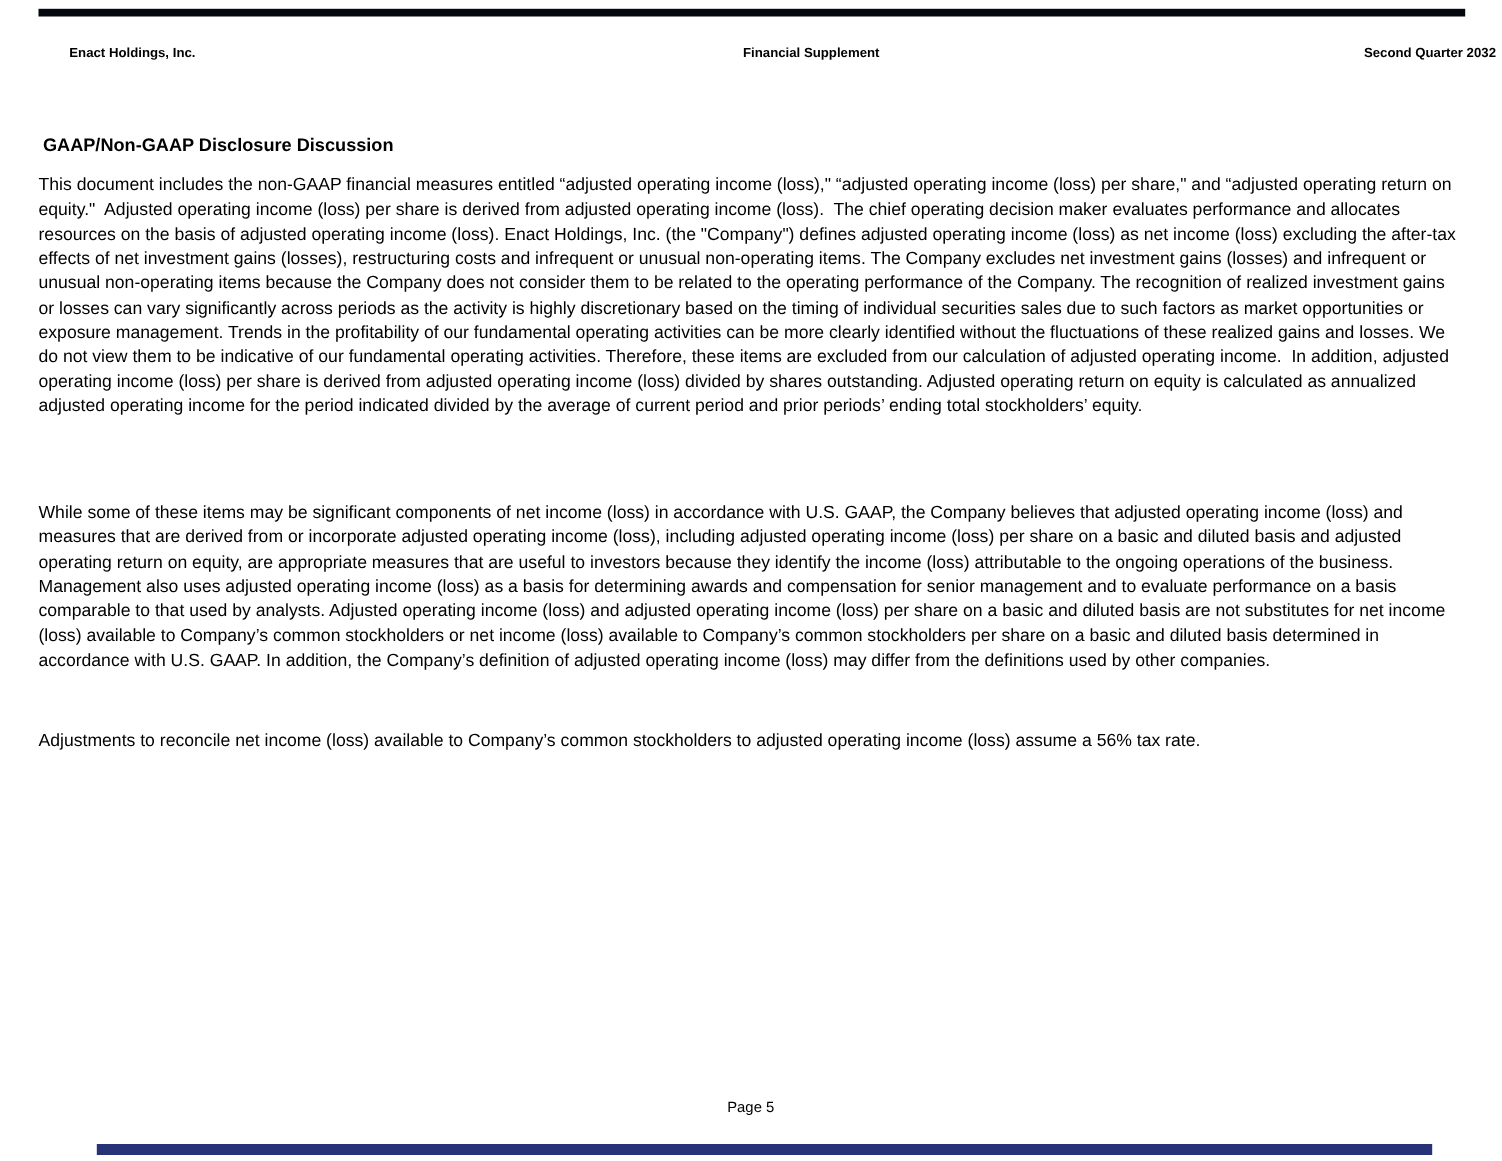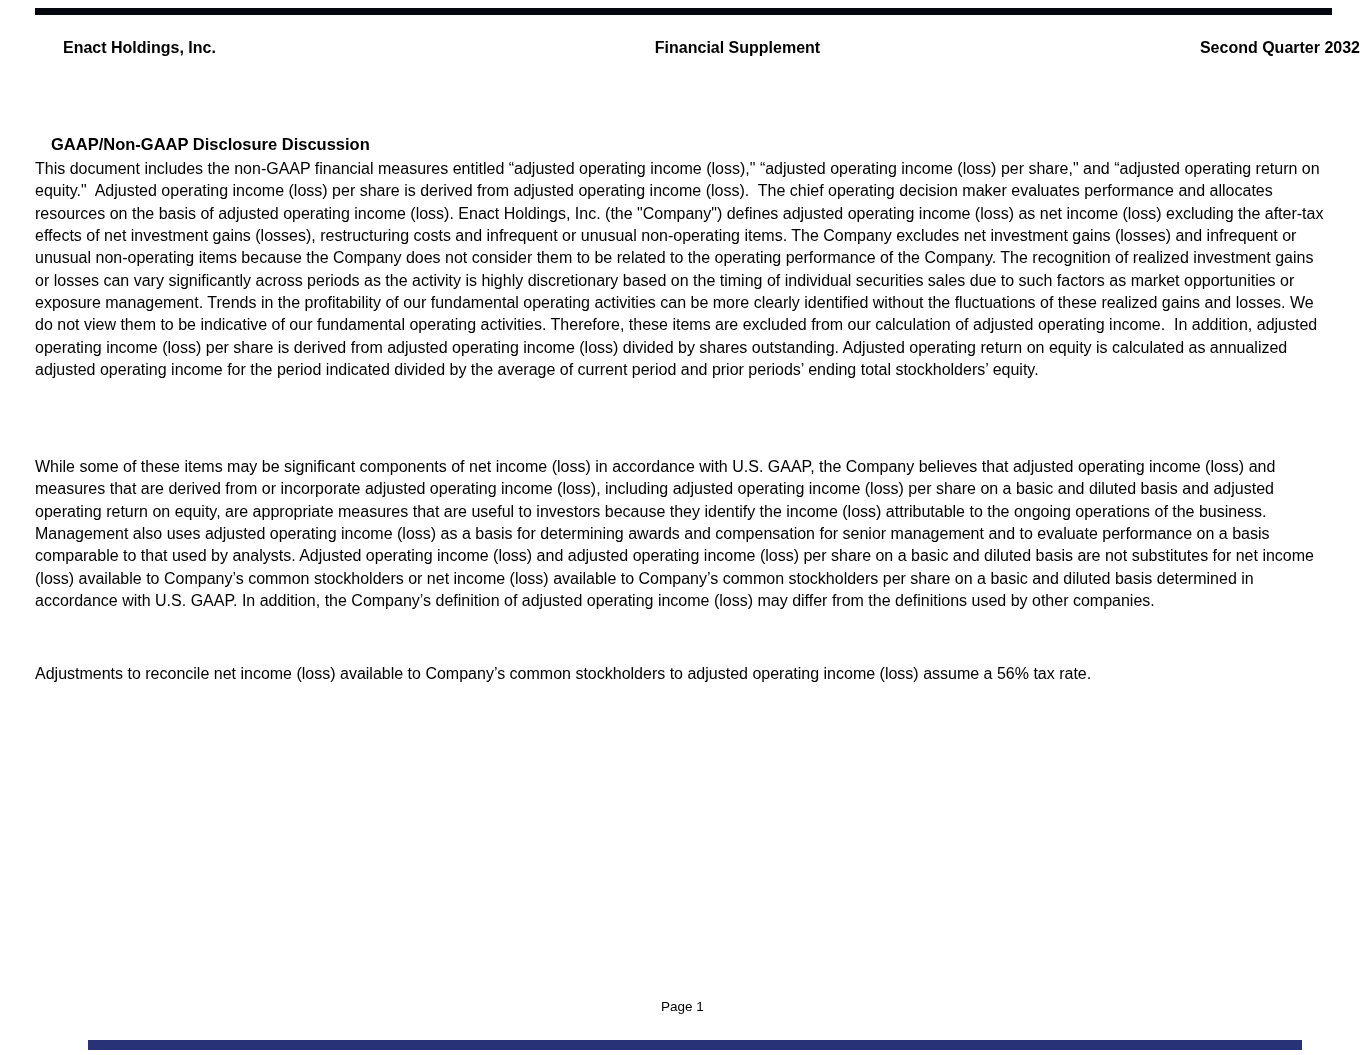--- a/index.html
+++ b/index.html
@@ -34,40 +34,40 @@
     background: #283377;
   }
   .page-header {
     position: absolute;
     left: 35px;
     top: 40px;
     width: 1297px;
     display: flex;
     justify-content: space-between;
     align-items: baseline;
-    font-size: 16px;
+    font-size: 12px;
     font-weight: bold;
     line-height: 16px;
     padding-left: 28px;
   }
   .page-header .center-cell {
     position: absolute;
     left: 0;
     width: 100%;
     text-align: center;
     margin-left: 40px;
   }
   .page-header .right-cell {
     margin-left: auto;
   }
   .section-title {
     position: absolute;
     left: 35px;
     top: 119px;
-    margin: 16px;
+    margin: 4px;
     font-size: 16.5px;
     font-weight: bold;
   }
   .body-paragraph {
     position: absolute;
     left: 35px;
     width: 1297px;
     margin: 0;
     font-size: 16px;
     line-height: 22.35px;
@@ -103,18 +103,18 @@
     <h1 class="section-title">GAAP/Non-GAAP Disclosure Discussion</h1>
 
     <p class="body-paragraph p1">This document includes the non-GAAP financial measures entitled “adjusted operating income (loss)," “adjusted operating income (loss) per share," and “adjusted operating return on equity."  Adjusted operating income (loss) per share is derived from adjusted operating income (loss).  The chief operating decision maker evaluates performance and allocates resources on the basis of adjusted operating income (loss). Enact Holdings, Inc. (the "Company") defines adjusted operating income (loss) as net income (loss) excluding the after-tax effects of net investment gains (losses), restructuring costs and infrequent or unusual non-operating items. The Company excludes net investment gains (losses) and infrequent or unusual non-operating items because the Company does not consider them to be related to the operating performance of the Company. The recognition of realized investment gains or losses can vary significantly across periods as the activity is highly discretionary based on the timing of individual securities sales due to such factors as market opportunities or exposure management. Trends in the profitability of our fundamental operating activities can be more clearly identified without the fluctuations of these realized gains and losses. We do not view them to be indicative of our fundamental operating activities. Therefore, these items are excluded from our calculation of adjusted operating income.  In addition, adjusted operating income (loss) per share is derived from adjusted operating income (loss) divided by shares outstanding. Adjusted operating return on equity is calculated as annualized adjusted operating income for the period indicated divided by the average of current period and prior periods’ ending total stockholders’ equity.</p>
 
     <p class="body-paragraph p2">While some of these items may be significant components of net income (loss) in accordance with U.S. GAAP, the Company believes that adjusted operating income (loss) and measures that are derived from or incorporate adjusted operating income (loss), including adjusted operating income (loss) per share on a basic and diluted basis and adjusted operating return on equity, are appropriate measures that are useful to investors because they identify the income (loss) attributable to the ongoing operations of the business. Management also uses adjusted operating income (loss) as a basis for determining awards and compensation for senior management and to evaluate performance on a basis comparable to that used by analysts. Adjusted operating income (loss) and adjusted operating income (loss) per share on a basic and diluted basis are not substitutes for net income (loss) available to Company’s common stockholders or net income (loss) available to Company’s common stockholders per share on a basic and diluted basis determined in accordance with U.S. GAAP. In addition, the Company’s definition of adjusted operating income (loss) may differ from the definitions used by other companies.</p>
 
     <p class="body-paragraph p3">Adjustments to reconcile net income (loss) available to Company’s common stockholders to adjusted operating income (loss) assume a 56% tax rate.</p>
   </main>
 
   <footer class="page-footer">
-    <span>Page 1</span>
+    <span>Page 5</span>
   </footer>
 
   <div class="rule bottom-rule"></div>
 
 </div>
 
 </body></html>

